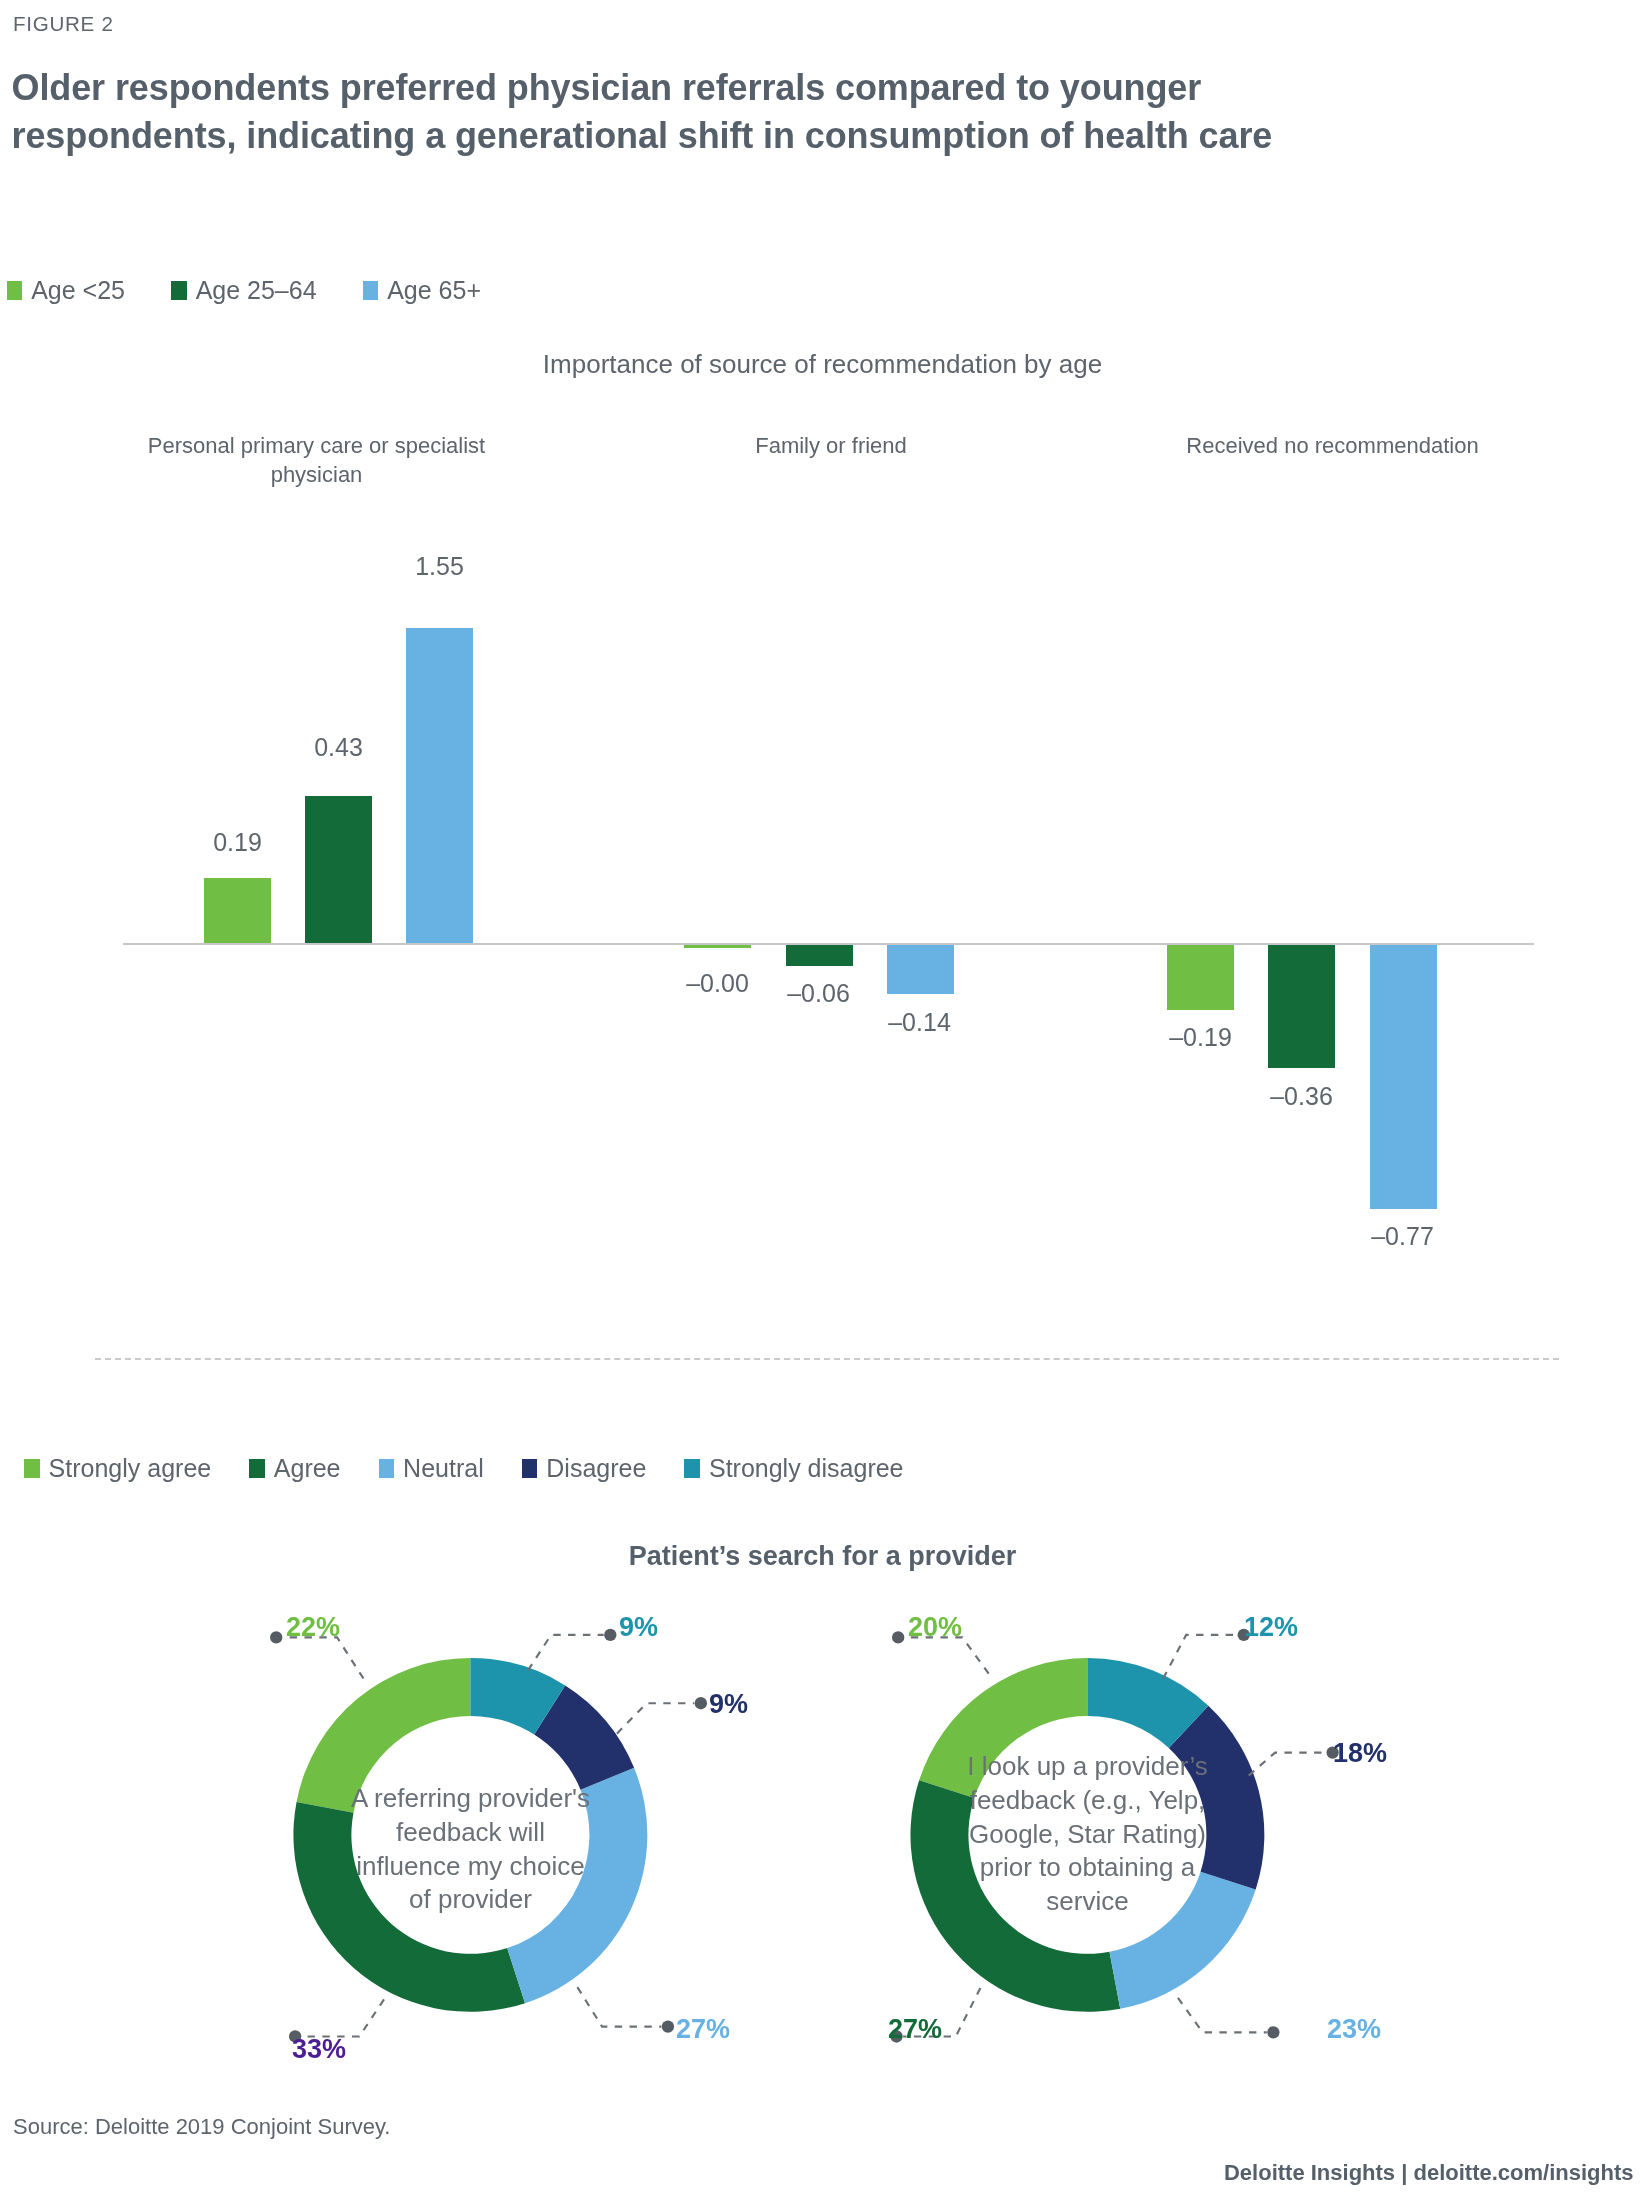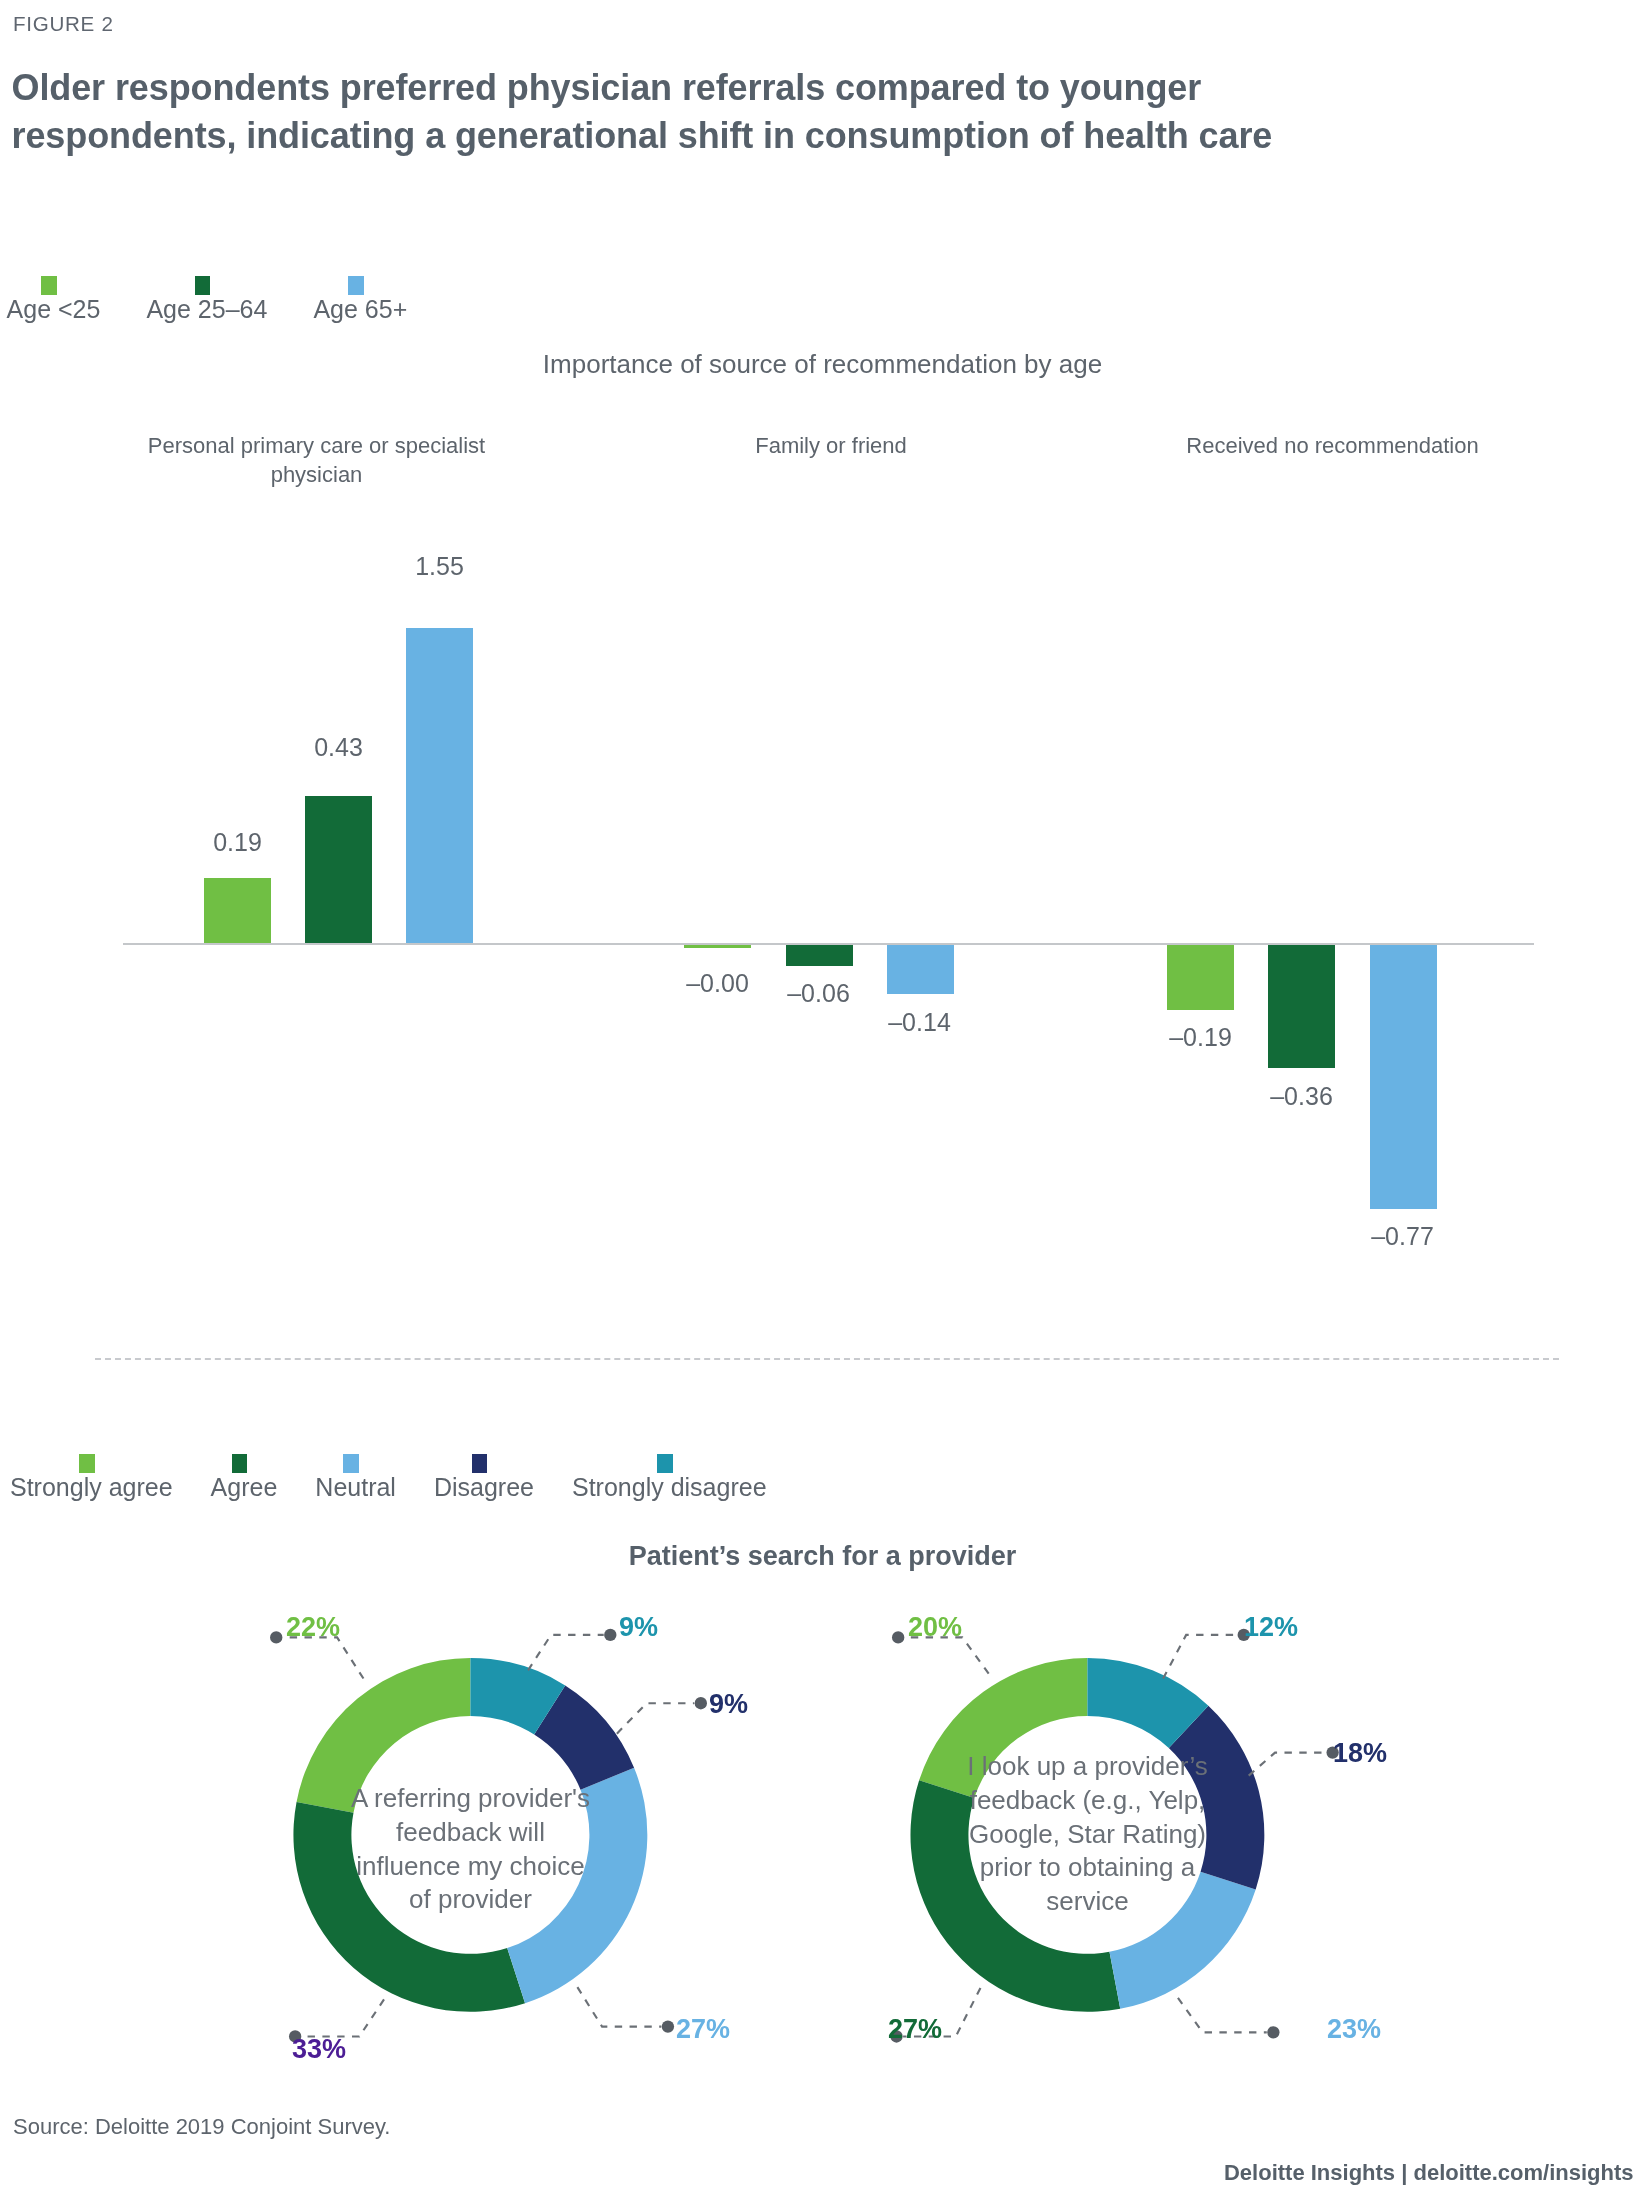--- a/index.html
+++ b/index.html
@@ -17,28 +17,28 @@
     font-size:20.6px;letter-spacing:0.7px;color:#5f6670;font-weight:400;
   }
   #headline{
     left:11.5px;top:64px;width:1283px;
     font-size:36px;line-height:1.33;font-weight:700;color:#56606a;
     letter-spacing:-0.1px;
   }
 
   
   .legend-row{display:flex;align-items:center;}
-  .legend-item{display:flex;align-items:center;margin-right:0;flex-direction:column;}
+  .legend-item{display:flex;align-items:center;margin-right:0;}
   .swatch{width:15.6px;height:19px;display:inline-block;margin-right:9px;flex:none;}
   .legend-label{font-size:25px;color:#5d646c;white-space:nowrap;}
 
   #legend-age{left:6.6px;top:276px;}
   #legend-age .legend-item+.legend-item{margin-left:46px;}
 
-  #legend-agree{left:10px;top:1454px;}
+  #legend-agree{left:24px;top:1454px;}
   #legend-agree .legend-item+.legend-item{margin-left:38px;}
 
   
   #bar-chart-title{
     left:0;top:349px;width:1645px;text-align:center;
     font-size:26px;color:#5d646c;
   }
   .group-label{
     position:absolute;text-align:center;font-size:22px;color:#5d646c;
     line-height:1.33;top:431px;

